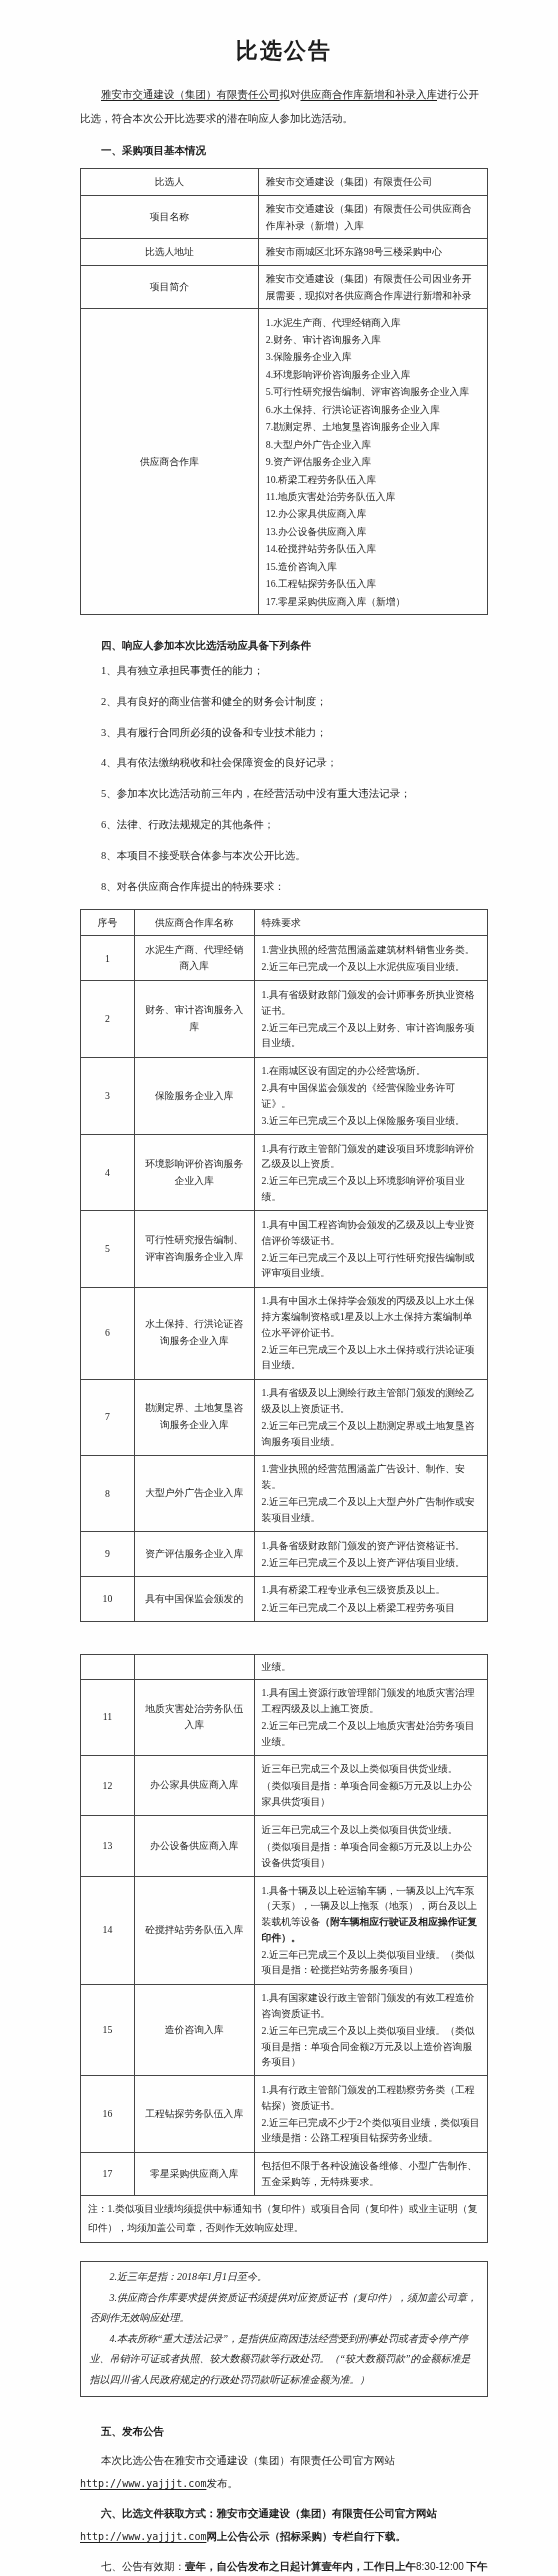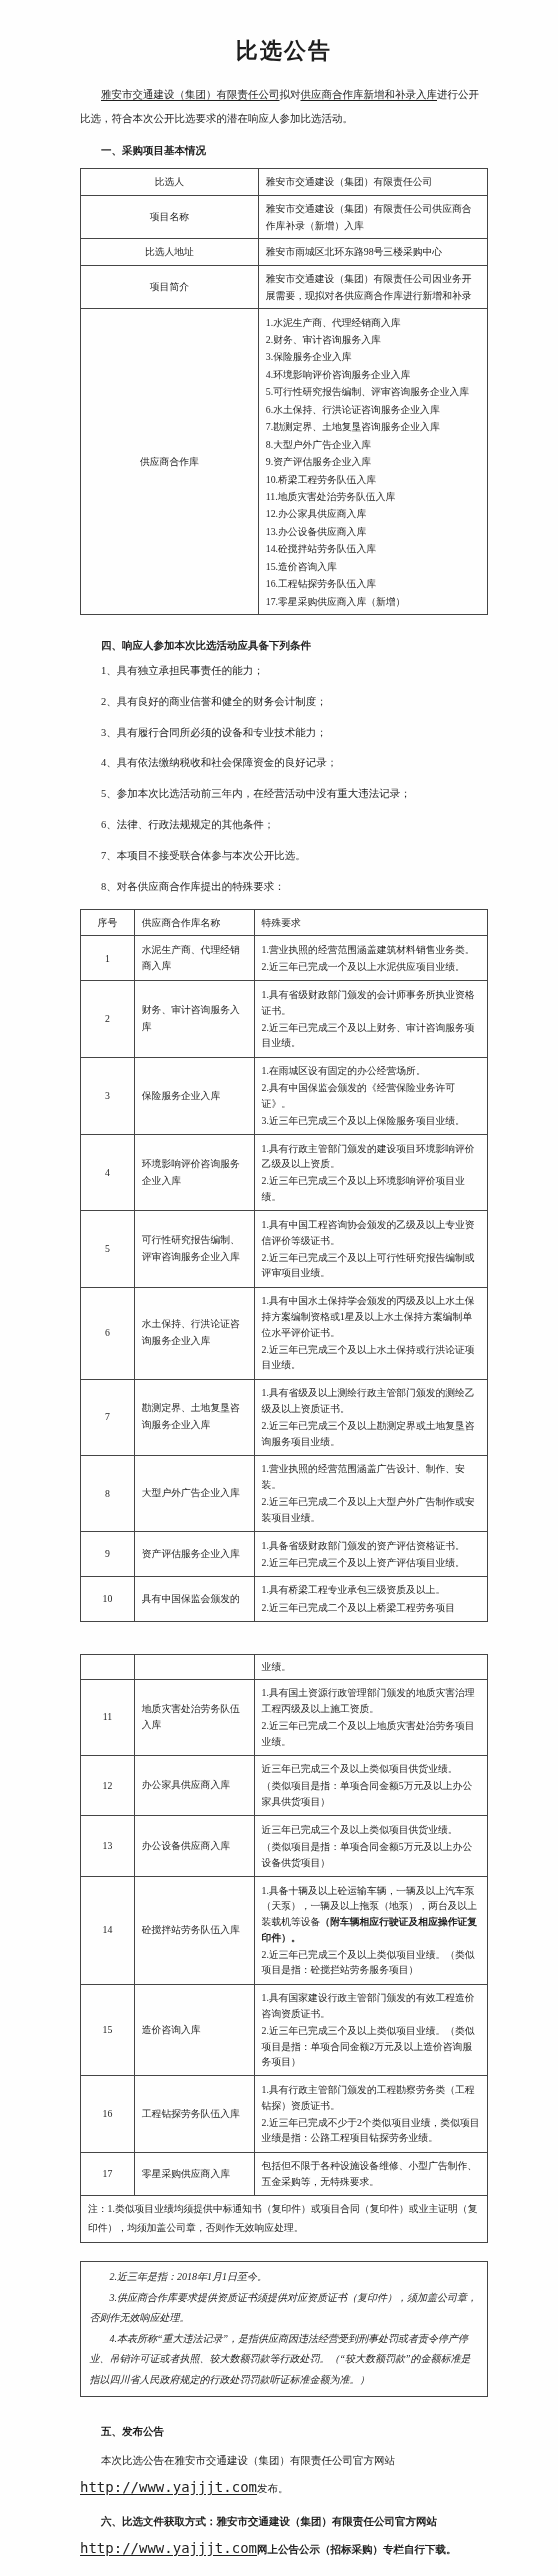--- a/index.html
+++ b/index.html
@@ -18,33 +18,33 @@
 
   table.tbl{width:100%;border-collapse:collapse;table-layout:fixed;margin:2.8px 0 0 0;}
   table.tbl td,table.tbl th{border:1.4px solid #454545;padding:4.2px 7px;vertical-align:middle;
     font-size:9.8px;line-height:1.6;word-break:break-all;}
   .tbl1 .t1-label{width:40%;text-align:center;}
   .tbl1 .t1-value{text-align:left;line-height:1.75;}
   .lib-item{line-height:1.78;}
 
   .tbl2 th{font-weight:normal;text-align:center;}
   .tbl2 .c-no{width:11%;text-align:center;}
-  .tbl2 .c-name{width:29%;text-align:left;line-height:1.7;}
+  .tbl2 .c-name{width:29%;text-align:center;line-height:1.7;}
   .tbl2 .c-req{width:60%;text-align:left;}
   .tbl2 .c-req div{margin:1.4px 0;}
   .tbl2b td{line-height:2.0;}
   .tbl2 .note-cell{text-align:left;line-height:1.9;}
   .tbl-gap{height:29px;}
   .box-gap{height:18px;}
 
   .notes-box{border:1.4px solid #454545;padding:5.6px 8.4px;font-size:10px;line-height:2.05;font-style:italic;}
   .notes-box p{margin:0;text-indent:2em;}
 
   .body-p{margin:0 0 7px 0;line-height:2.2;text-indent:2em;}
-  .url{font-family:"DejaVu Sans Mono","Liberation Mono",monospace;font-size:14px;
+  .url{font-family:"DejaVu Sans Mono","Liberation Mono",monospace;font-size:10px;
     text-decoration:underline;text-underline-offset:2.1px;}
   .time{font-family:"Liberation Sans","DejaVu Sans",sans-serif;font-weight:normal;font-size:10px;}
   .b{font-weight:bold;}
 </style>
 </head>
 <body>
 
 <div class="page">
 
   <div class="title">比选公告</div>
@@ -96,21 +96,21 @@
   </tbody>
     </table>
 
   <div class="sec-h" style="margin-top:24px;">四、响应人参加本次比选活动应具备下列条件</div>
   <p class="cond">1、具有独立承担民事责任的能力；</p>
   <p class="cond">2、具有良好的商业信誉和健全的财务会计制度；</p>
   <p class="cond">3、具有履行合同所必须的设备和专业技术能力；</p>
   <p class="cond">4、具有依法缴纳税收和社会保障资金的良好记录；</p>
   <p class="cond">5、参加本次比选活动前三年内，在经营活动中没有重大违法记录；</p>
   <p class="cond">6、法律、行政法规规定的其他条件；</p>
-  <p class="cond">7、本项目不接受联合体参与本次公开比选。</p>
+  <p class="cond">8、本项目不接受联合体参与本次公开比选。</p>
   <p class="cond">8、对各供应商合作库提出的特殊要求：</p>
 
   <table class="tbl tbl2">
     <tbody>
         <tr>
       <th class="c-no">序号</th>
       <th class="c-name">供应商合作库名称</th>
       <th class="c-req" style="text-align:left;">特殊要求</th>
     </tr>
     <tr>

